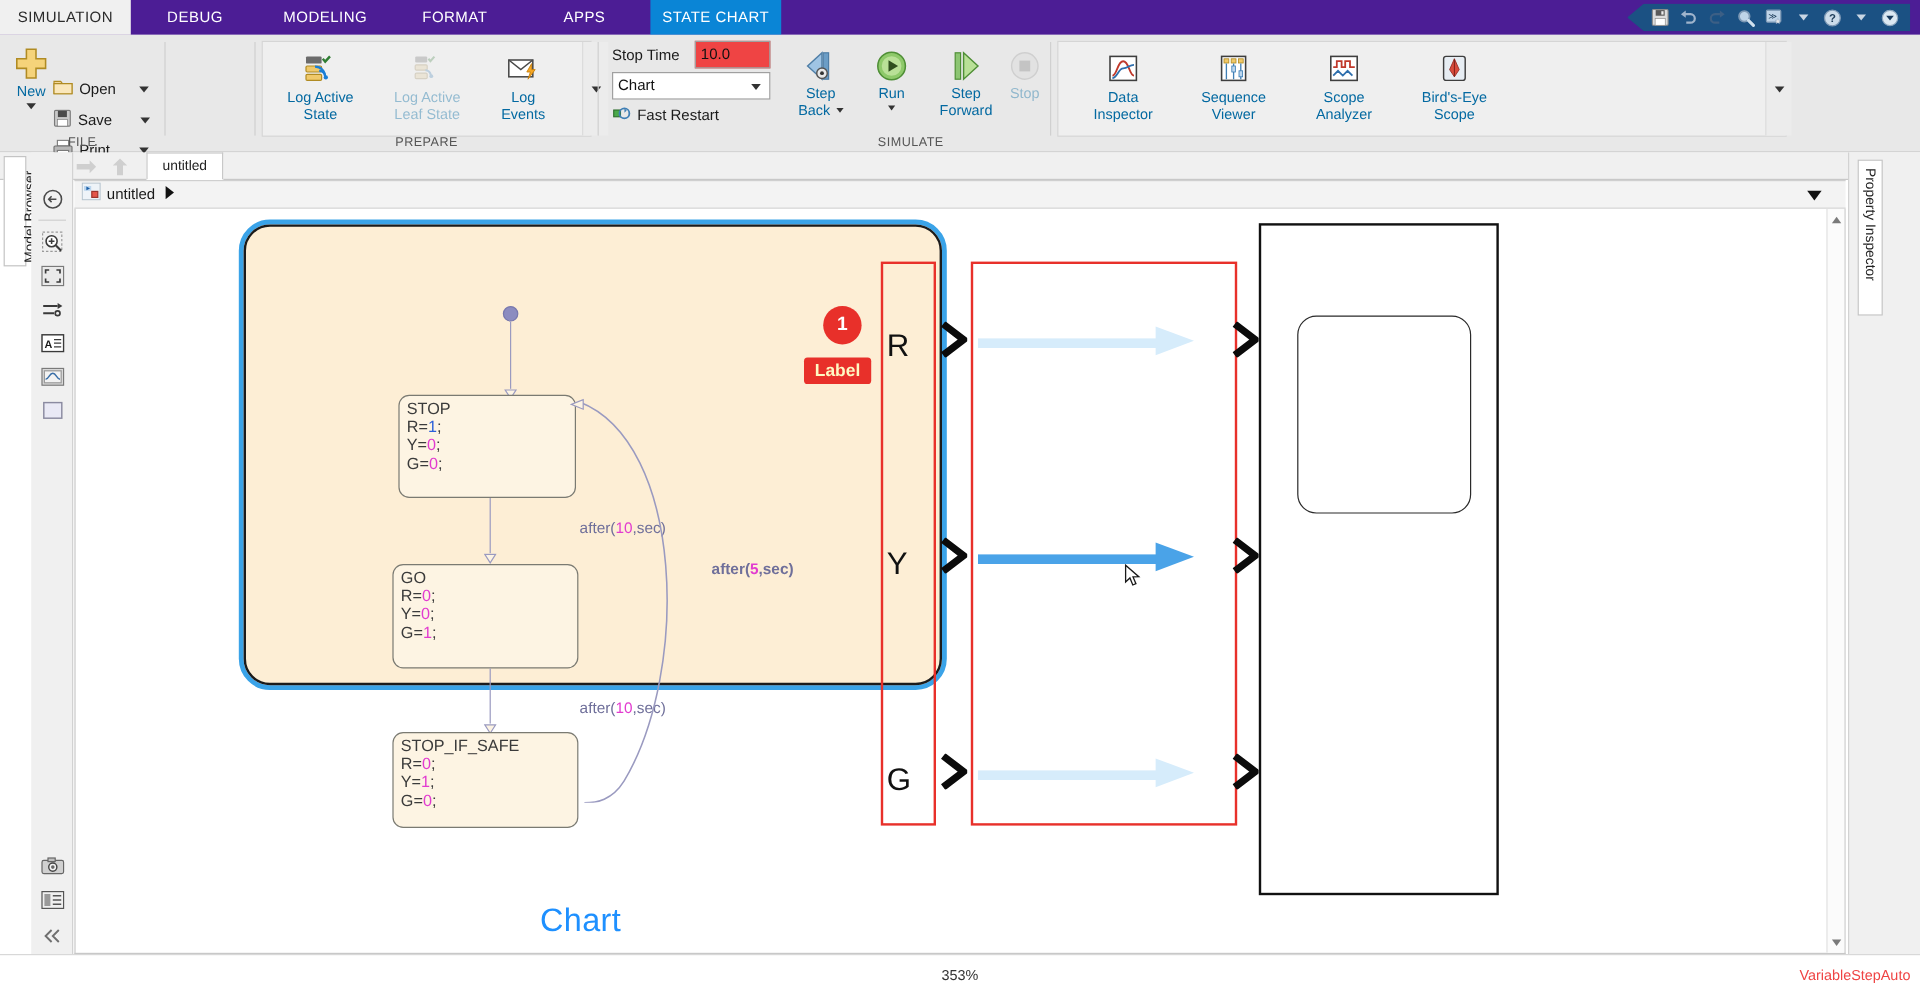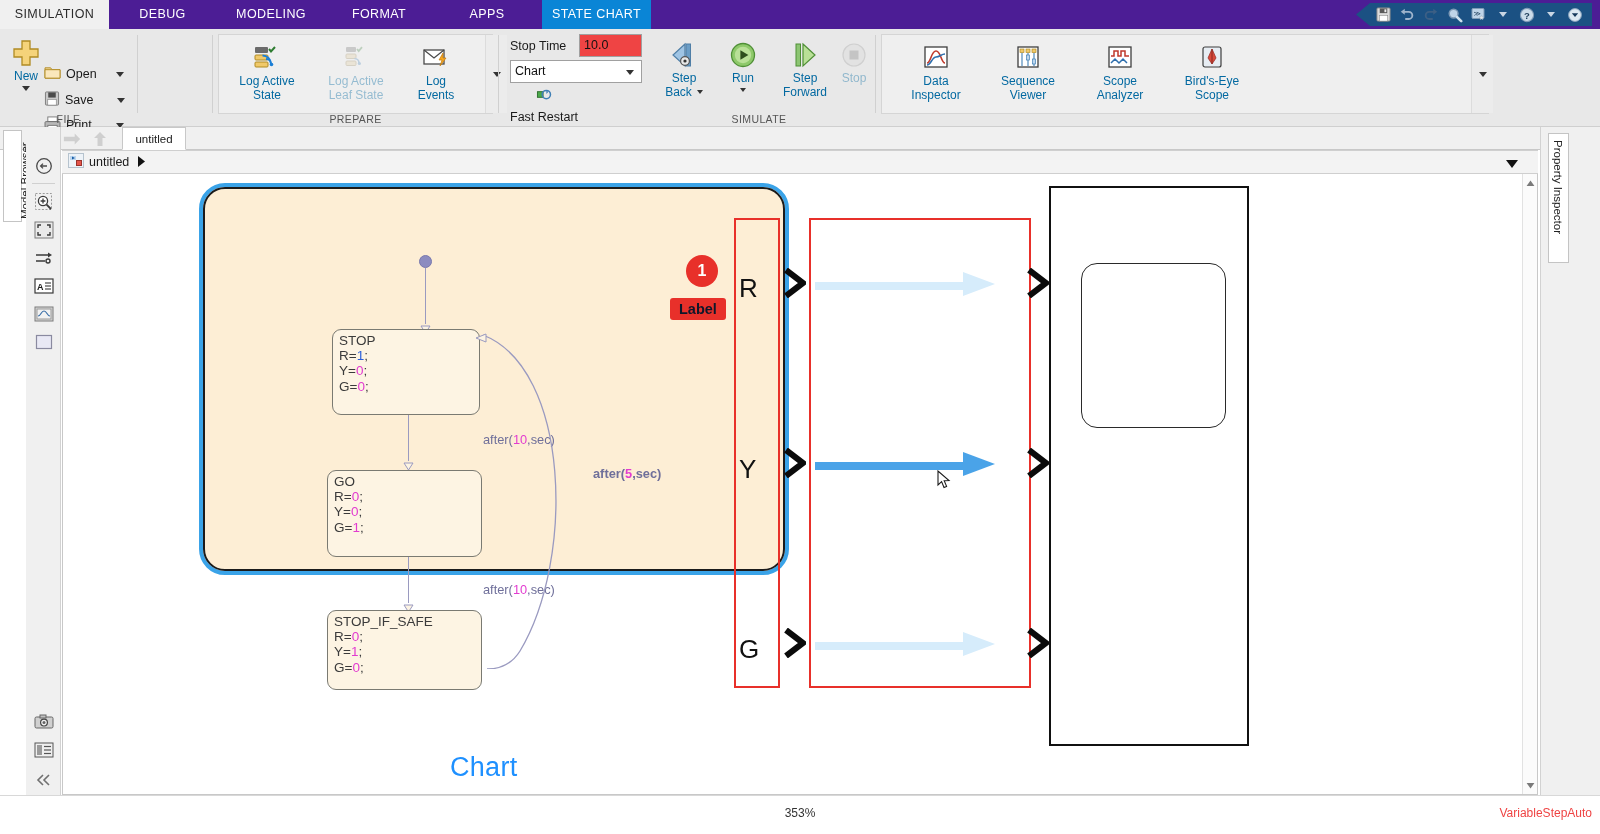--- a/index.html
+++ b/index.html
@@ -154,21 +154,21 @@
   .portlbl { position:absolute; font-size:26px; color:#111; }
 
   
   .redbox { position:absolute; border:2.5px solid #e8302a; }
   .badge {
     position:absolute; width:32px; height:32px; border-radius:50%;
     background:#e8302a; color:#fff; font-size:16px; font-weight:bold;
     display:flex; align-items:center; justify-content:center;
   }
   .redlabel {
-    position:absolute; background:#e8302a; color:#0f172a; font-weight:bold;
+    position:absolute; background:#e8302a; color:#fef9c3; font-weight:bold;
     display:flex; align-items:center; justify-content:center;
     font-size:14.5px; border-radius:3px; padding:3px 9px; white-space:nowrap;
   }
 
   
   .scopeblk { position:absolute; background:#ffffff; border:2px solid #111; }
   .scope-inner { position:absolute; border:1.4px solid #2a2a2a; border-radius:16px; background:#fff; }
 
   
   .sigline { position:absolute; height:8px; }
@@ -372,21 +372,21 @@
     </div>
     <div class="rsep" style="left:498px;"></div>
 
     <div class="rgroup" style="left:499px;width:376px;">
       <div class="field-label" style="left:11px;top:10px;">Stop Time</div>
       <div class="txtinput" style="left:80px;top:5px;width:63px;">10.0</div>
       <div class="selbox" style="left:11px;top:31px;width:132px;">
         <span>Chart</span>
         <span class="caret-dn"></span>
       </div>
-      <div class="smallrow" style="left:11px;top:58px;flex-direction:column;">
+      <div class="smallrow" style="left:11px;top:58px;">
         <span><svg width="16" height="15" viewBox="0 0 16 16">
               <rect x="1" y="5" width="6" height="6" fill="#4aa94a" stroke="#2d6e2d"></rect>
               <circle cx="10.5" cy="8" r="4.4" fill="none" stroke="#3f7fb5" stroke-width="1.6"></circle>
               <path d="M10.5 3.4l2 2-2 2z" fill="#3f7fb5"></path>
             </svg></span>
         <span>Fast Restart</span>
       </div>
 
       <div class="bigbtn" style="left:155px;top:10px;width:60px;">
         <div class="ic">

